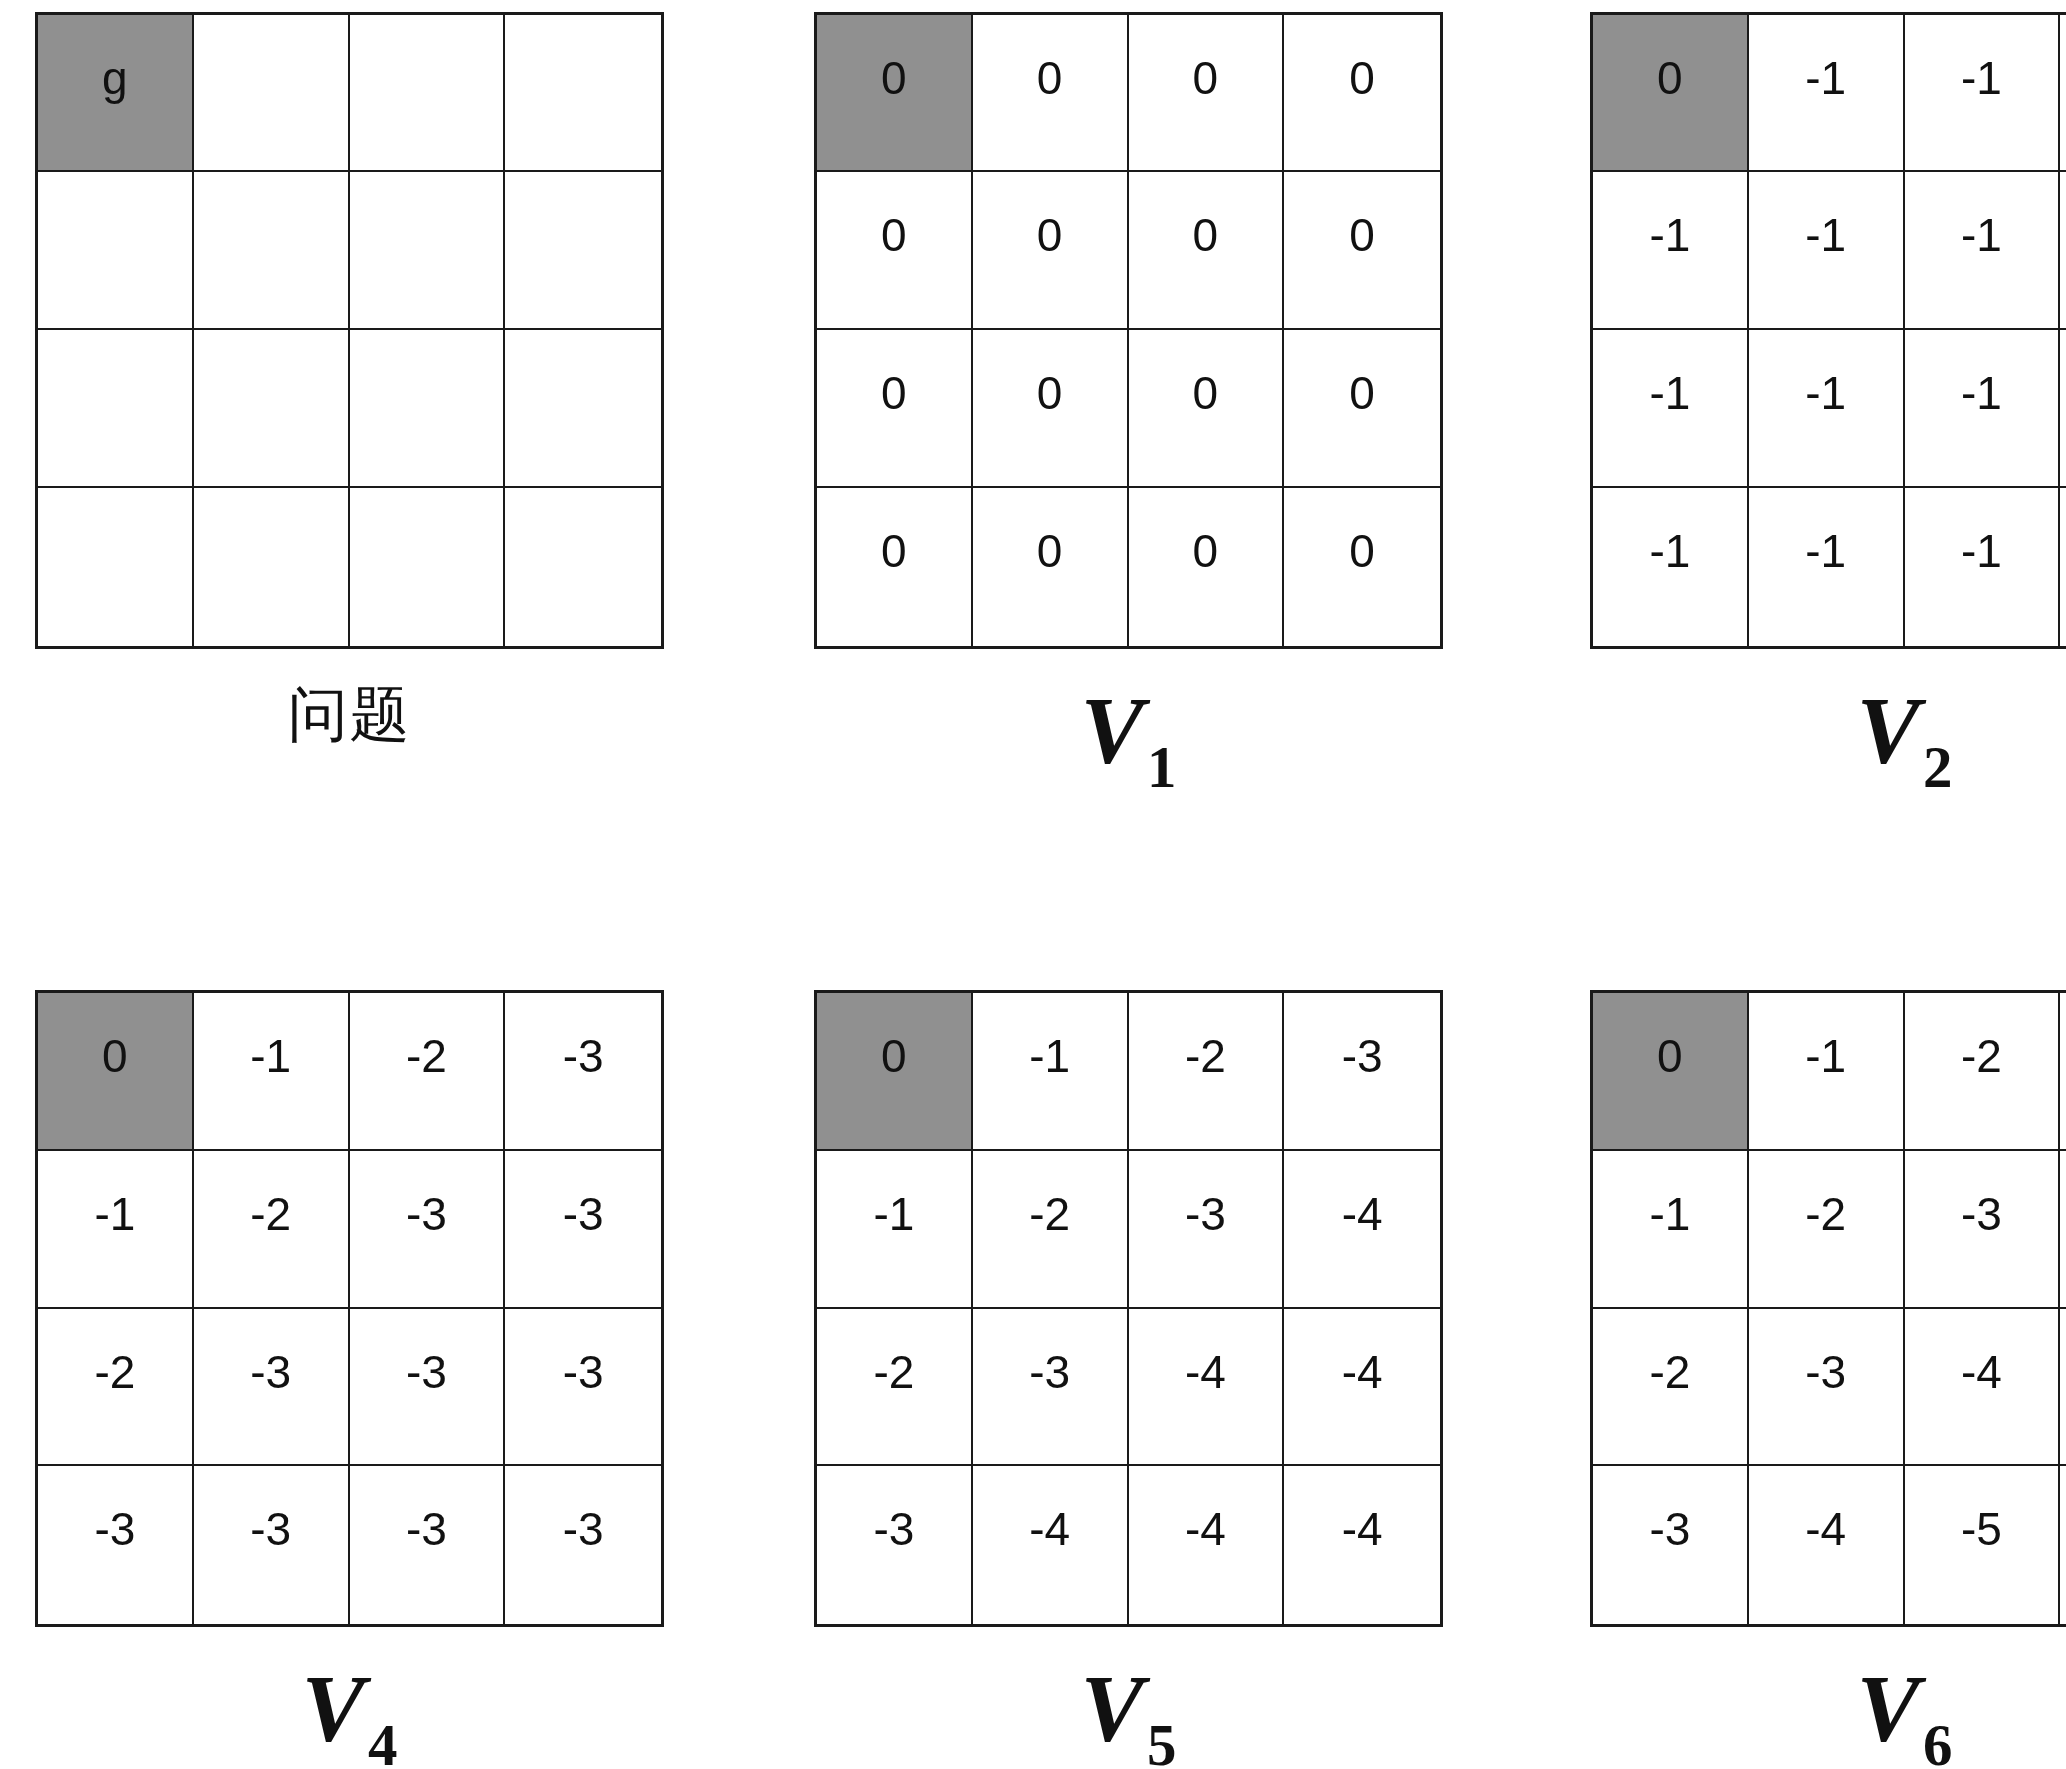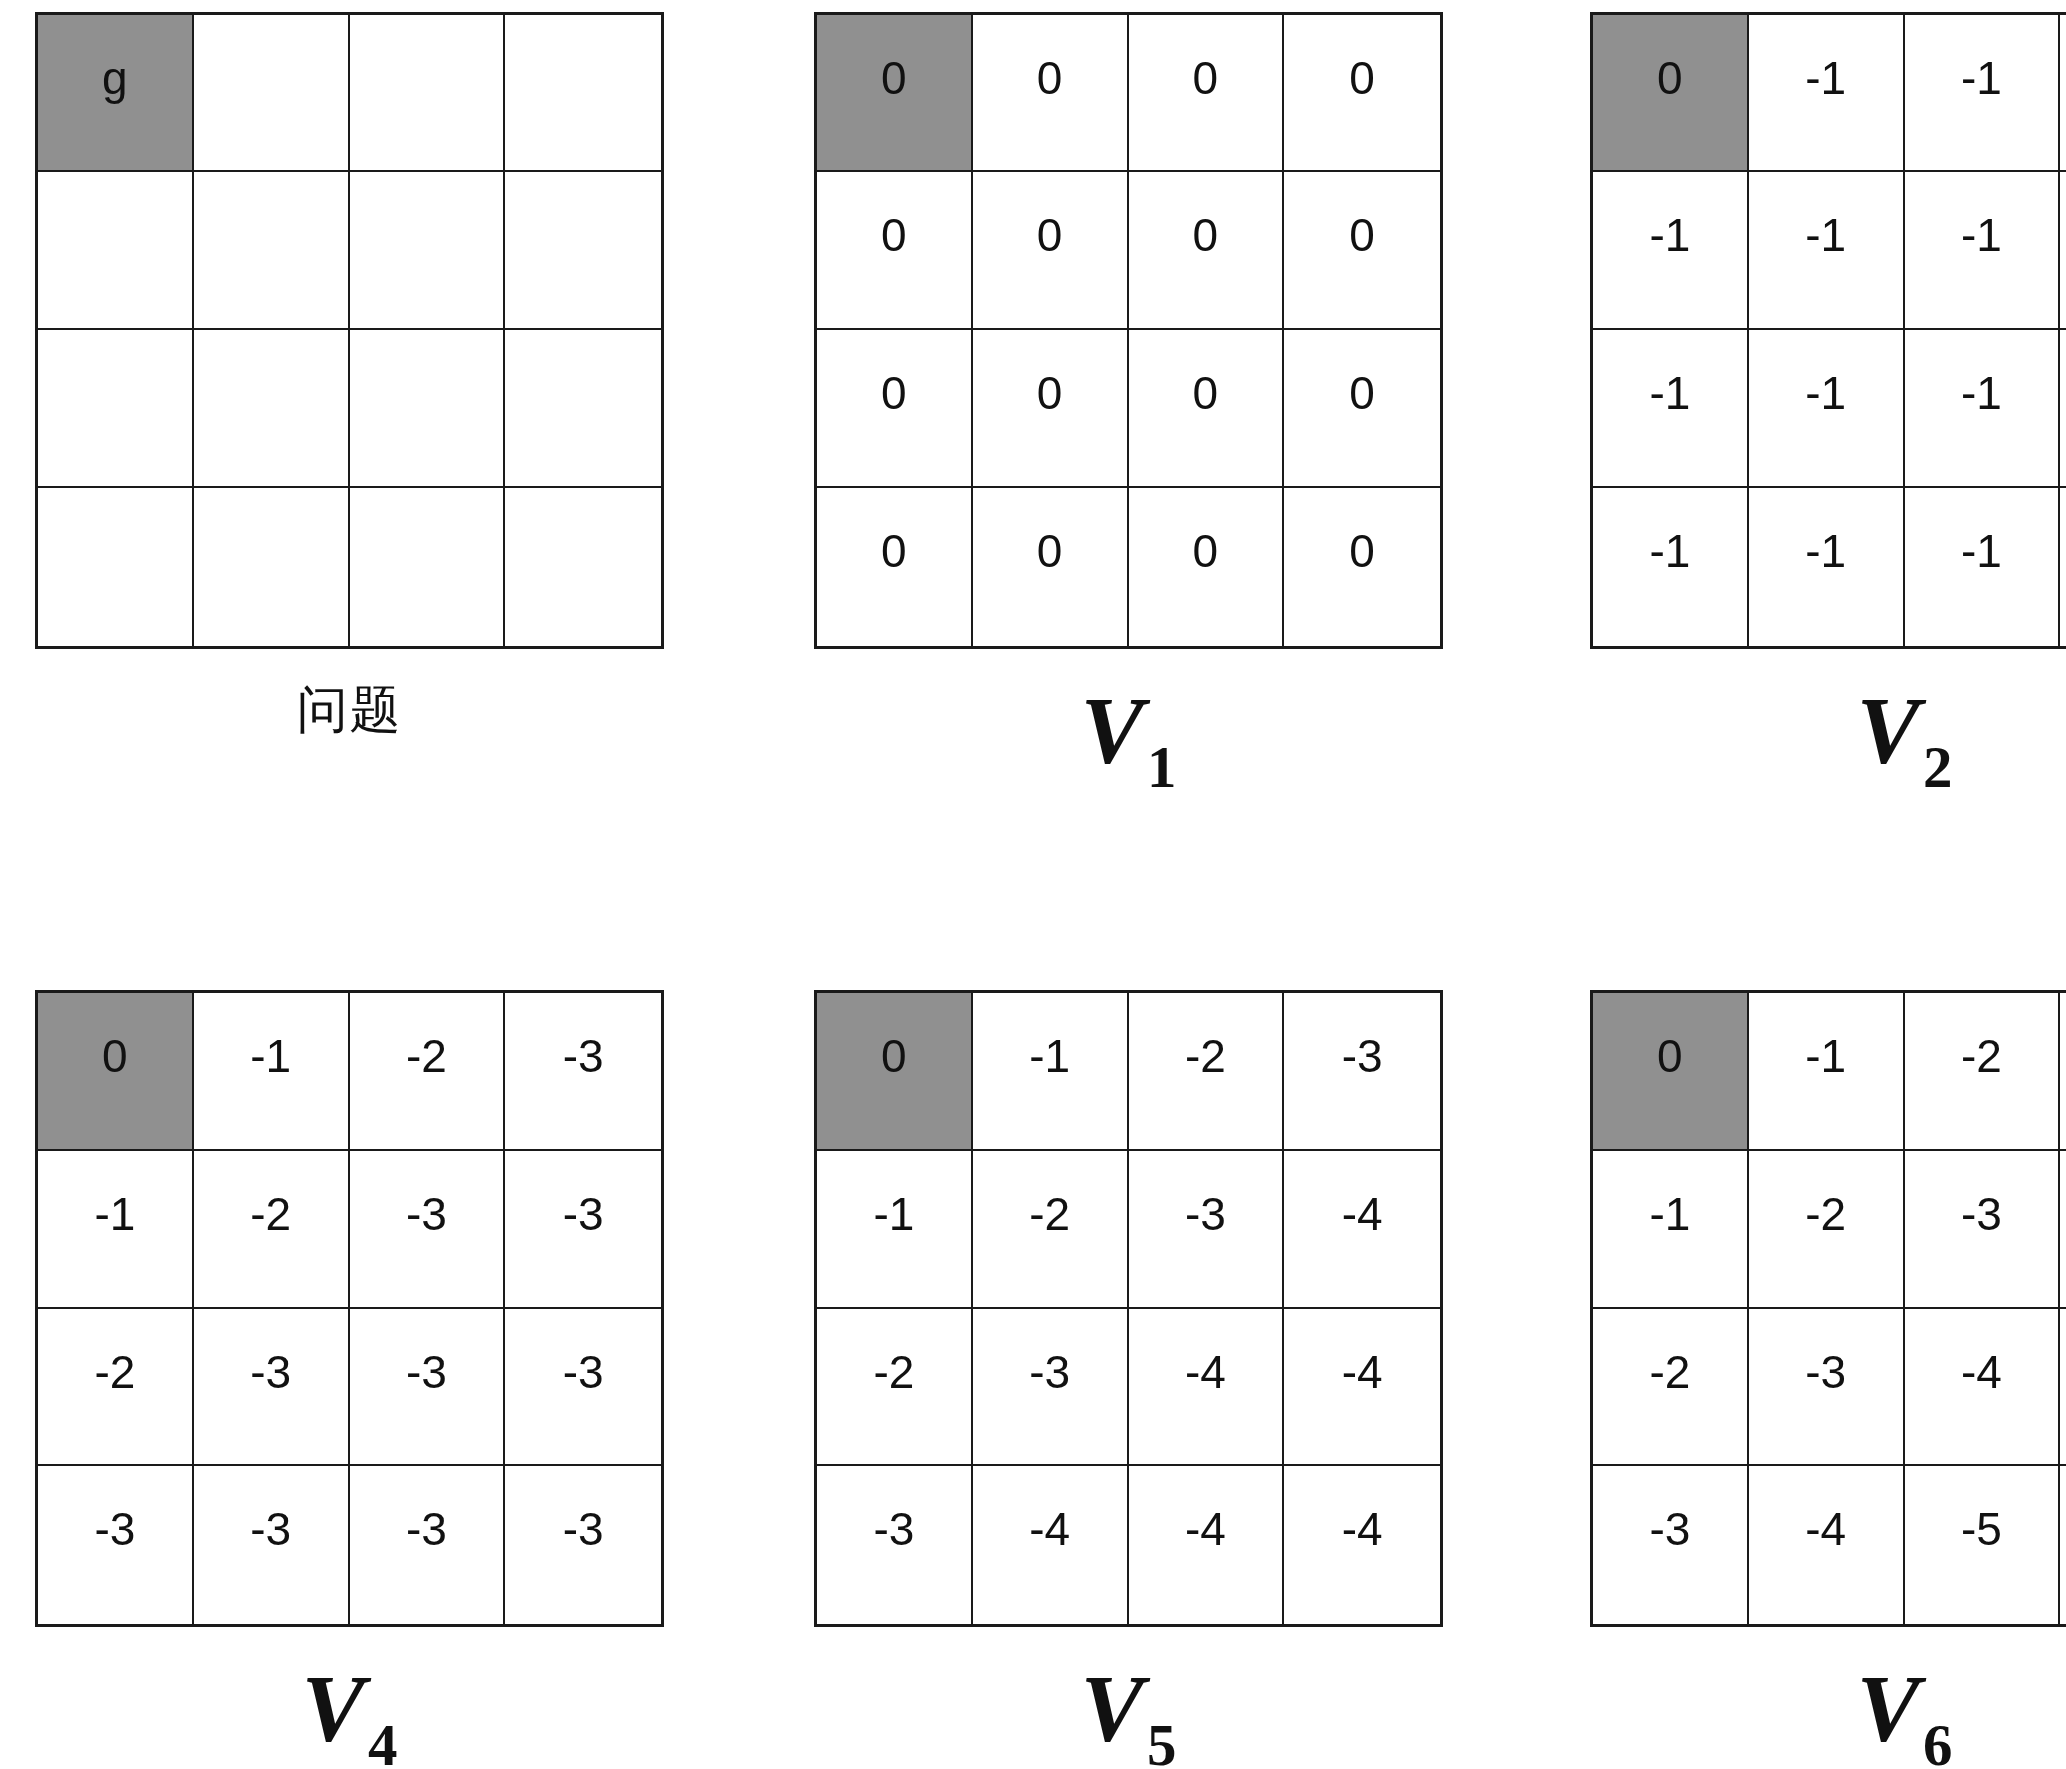--- a/index.html
+++ b/index.html
@@ -75,21 +75,21 @@
   .caption {
     margin-top: 35px;
     height: 124px;
     display: flex;
     align-items: flex-start;
     justify-content: center;
     width: 629px;
   }
   .caption-cjk {
     font-family: "DejaVu Serif", "Liberation Serif", serif;
-    font-size: 51px;
+    font-size: 60px;
     color: #111111;
     line-height: 1;
     letter-spacing: 1.7px;
   }
   .caption-math {
     font-family: "Liberation Serif", "DejaVu Serif", serif;
     font-size: 95px;
     font-weight: bold;
     font-style: italic;
     color: #111111;

